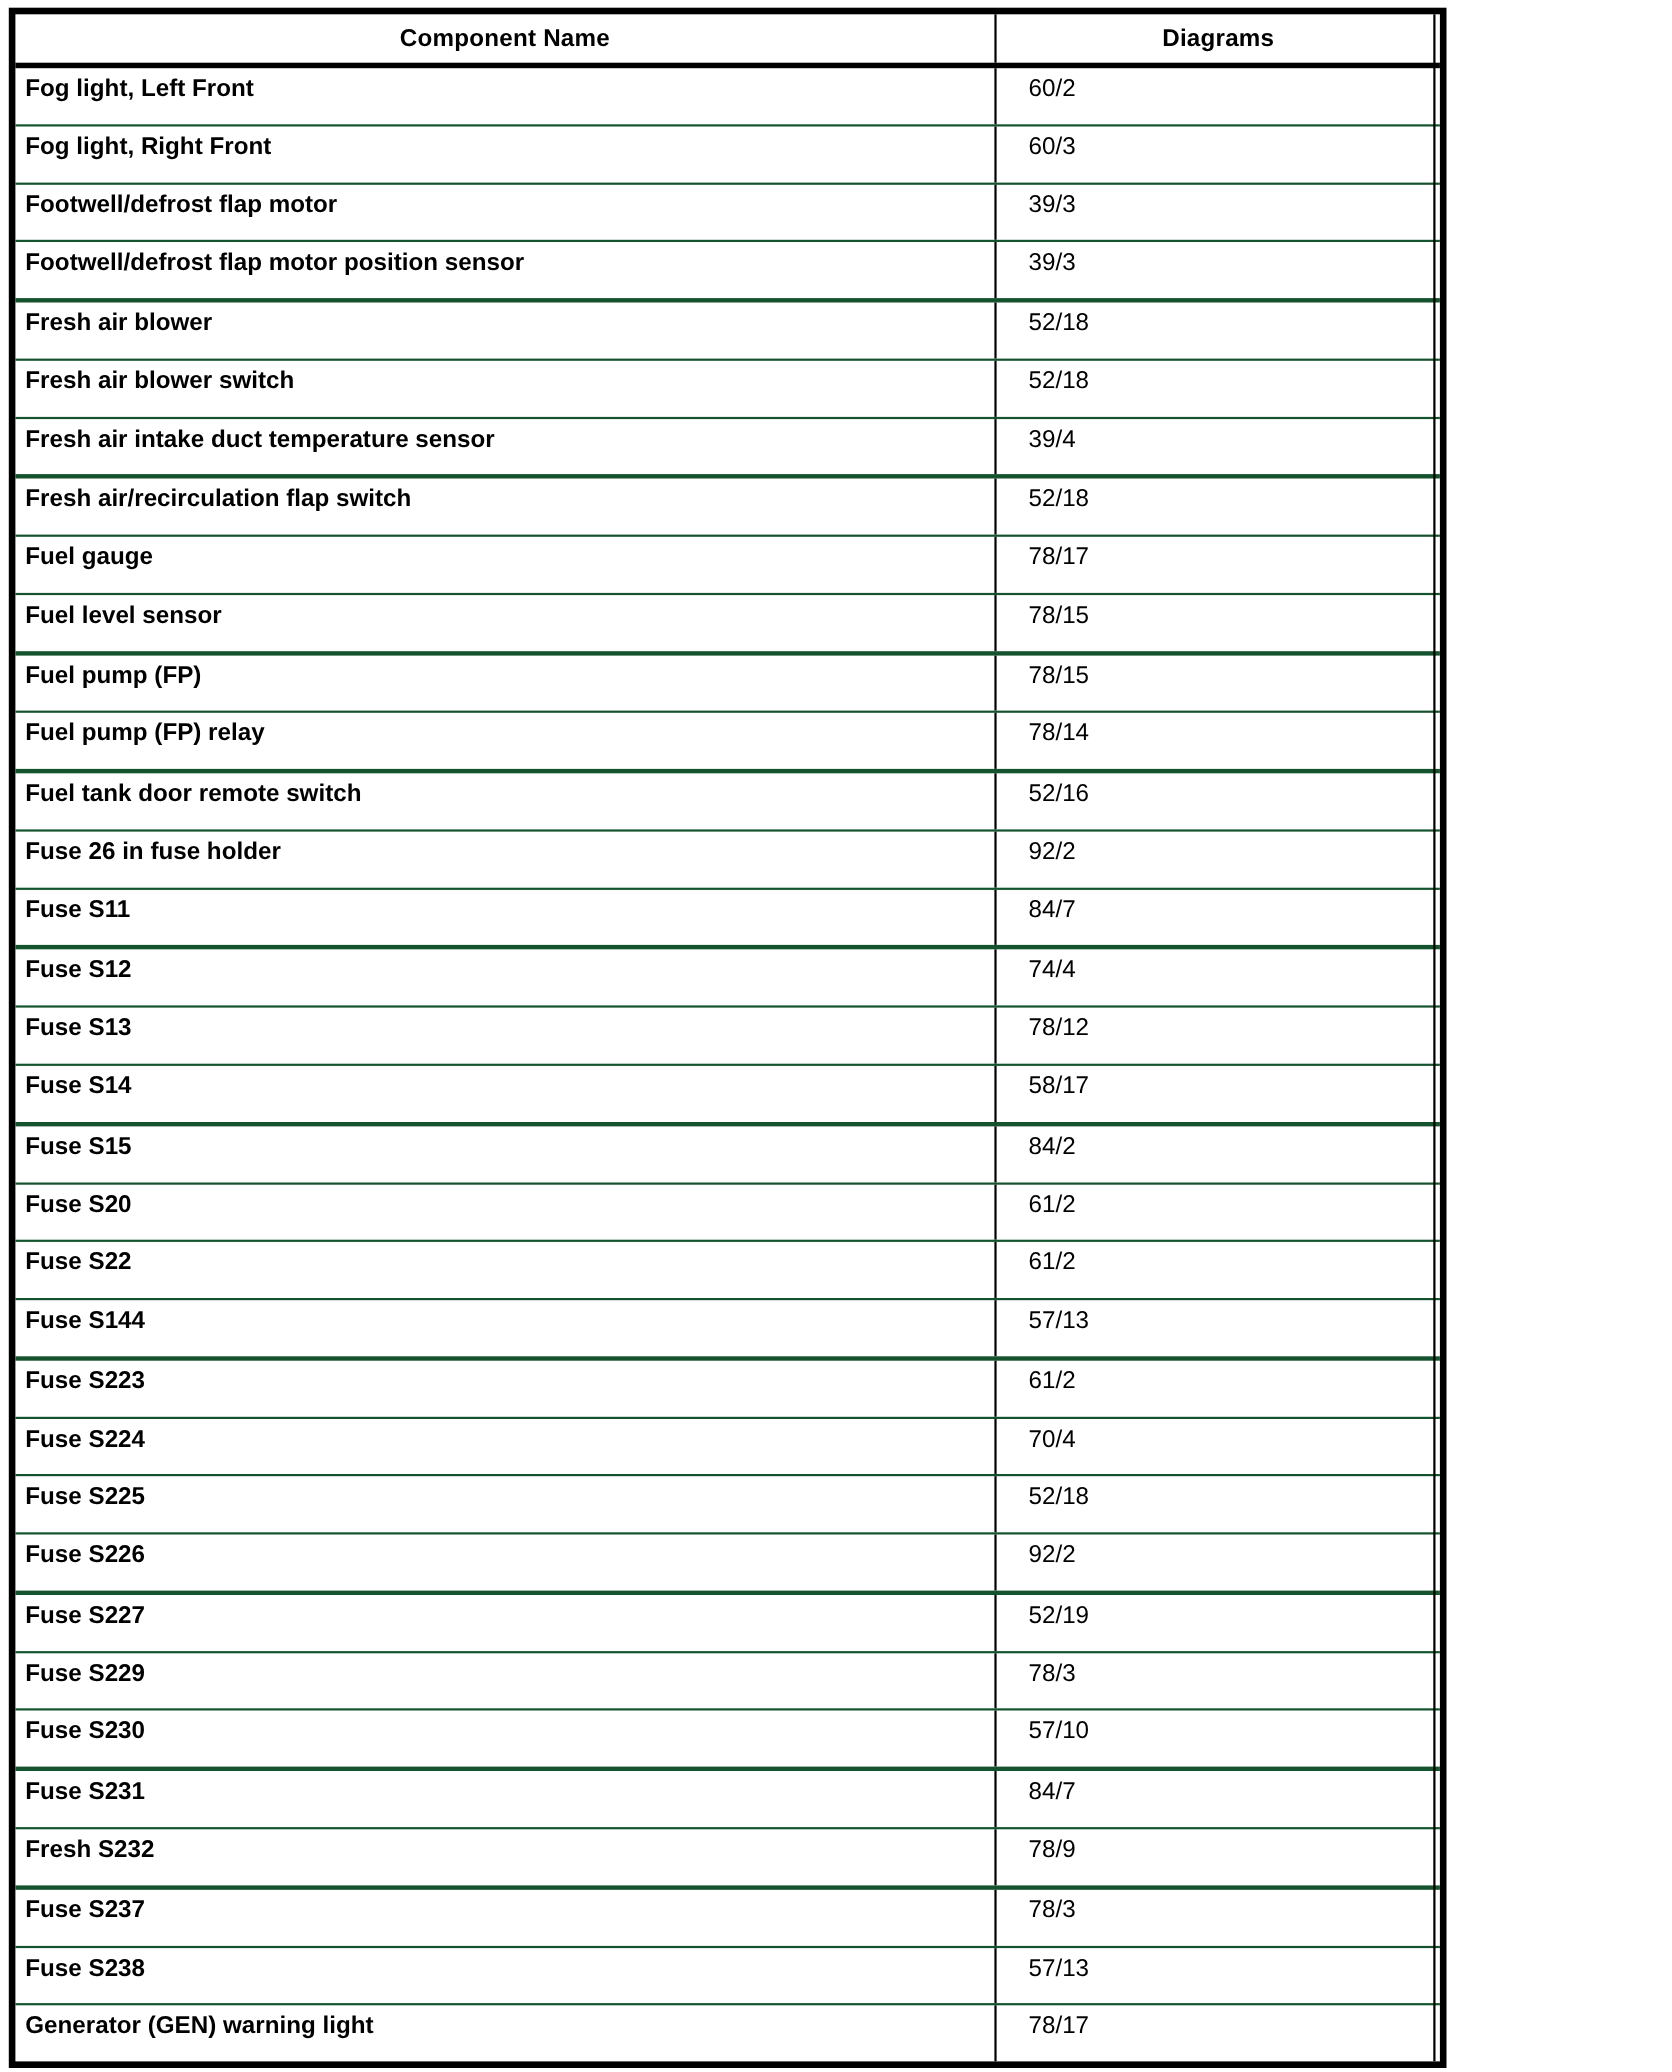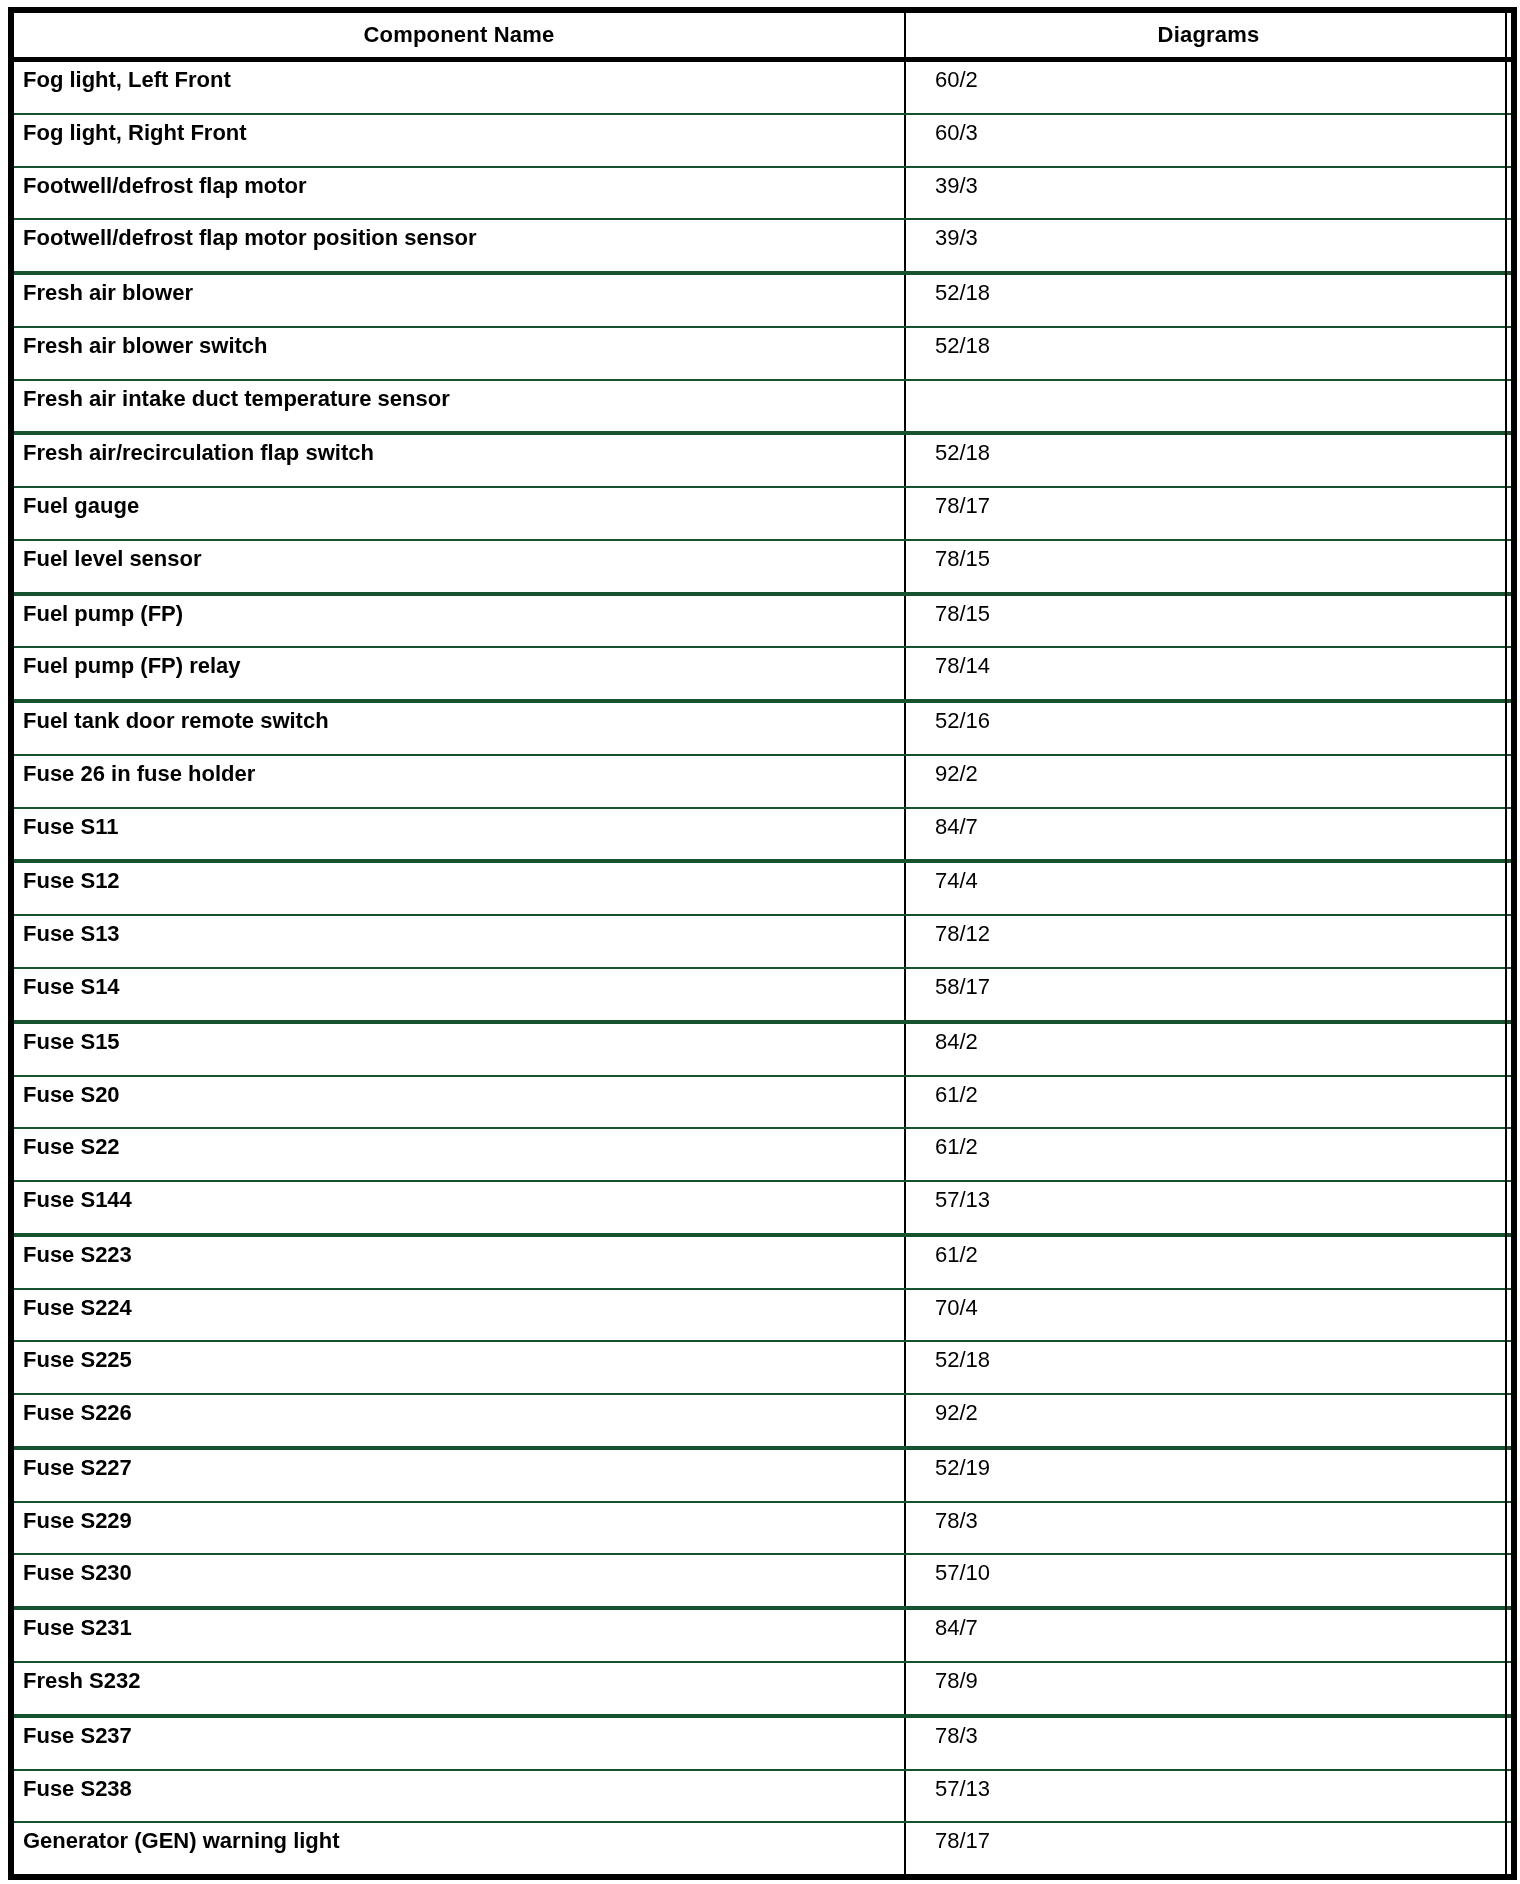--- a/index.html
+++ b/index.html
@@ -6,21 +6,21 @@
   html, body {
     width: 1520px; height: 1884px;
     background: #ffffff;
     font-family: "Liberation Sans", sans-serif;
     color: #000000;
     overflow: hidden;
   }
   .page {
     position: absolute;
     left: 8px; top: 7px;
-    width: 1509px; height: 1873px;
+    width: 1307px; height: 1873px;
     border: 6px solid #000000;
     background: #ffffff;
   }
   
   .page::after {
     content: "";
     position: absolute;
     top: 0; bottom: 0; right: 4px;
     width: 2px;
     background: #000000;
@@ -96,20 +96,21 @@
           <div class="cell cell-left data-cell">Footwell/defrost flap motor position sensor</div>
           <div class="cell cell-right data-cell">39/3</div>
         </div><div class="row data-row thick">
           <div class="cell cell-left data-cell">Fresh air blower</div>
           <div class="cell cell-right data-cell">52/18</div>
         </div><div class="row data-row">
           <div class="cell cell-left data-cell">Fresh air blower switch</div>
           <div class="cell cell-right data-cell">52/18</div>
         </div><div class="row data-row">
           <div class="cell cell-left data-cell">Fresh air intake duct temperature sensor</div>
+          <div class="cell cell-right data-cell">39/4</div>
         </div><div class="row data-row thick">
           <div class="cell cell-left data-cell">Fresh air/recirculation flap switch</div>
           <div class="cell cell-right data-cell">52/18</div>
         </div><div class="row data-row">
           <div class="cell cell-left data-cell">Fuel gauge</div>
           <div class="cell cell-right data-cell">78/17</div>
         </div><div class="row data-row">
           <div class="cell cell-left data-cell">Fuel level sensor</div>
           <div class="cell cell-right data-cell">78/15</div>
         </div><div class="row data-row thick">

